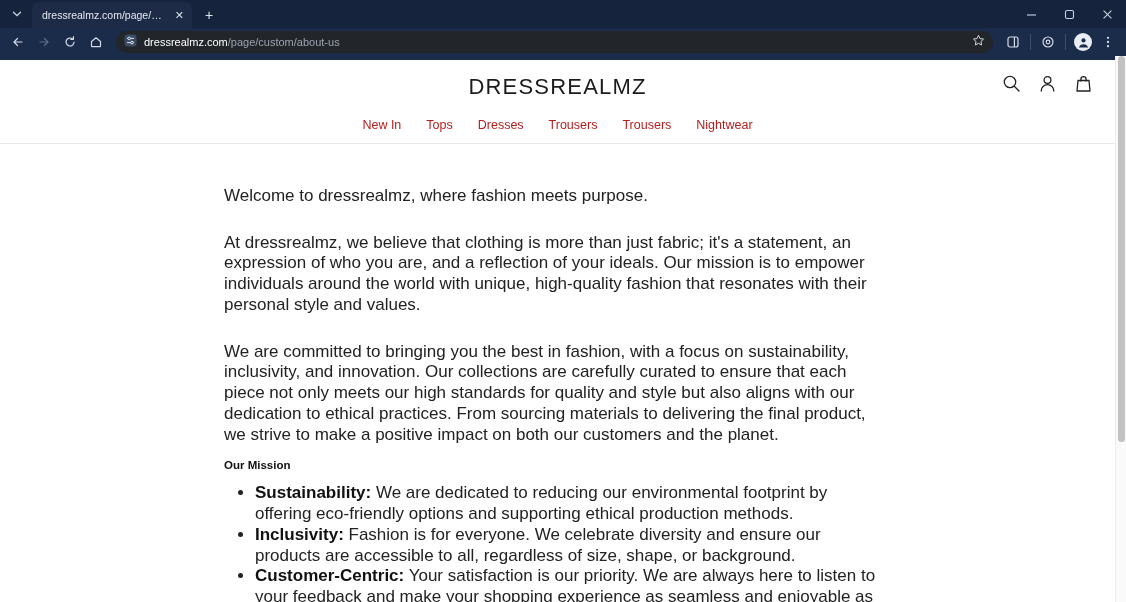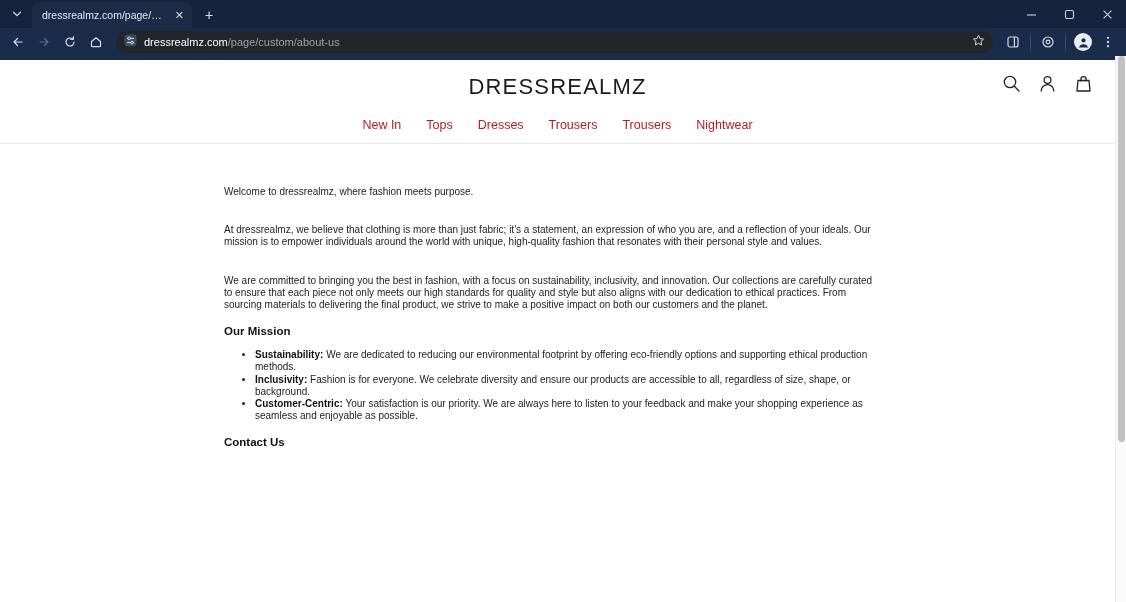--- a/index.html
+++ b/index.html
@@ -168,21 +168,21 @@
   }
   h1.about {
     text-align: center;
     font-size: 27px;
     font-weight: 700;
     color: #111111;
     margin-top: 35px;
     letter-spacing: -0.2px;
   }
   .content p, .content li {
-    font-size: 10px;
+    font-size: 17px;
     line-height: 1.22;
     color: #222222;
   }
   .lead { margin-top: 42px; }
   p.body { margin-top: 26px; }
   h2.sec {
     font-size: 11.5px;
     font-weight: 700;
     color: #111111;
     margin-top: 14px;

